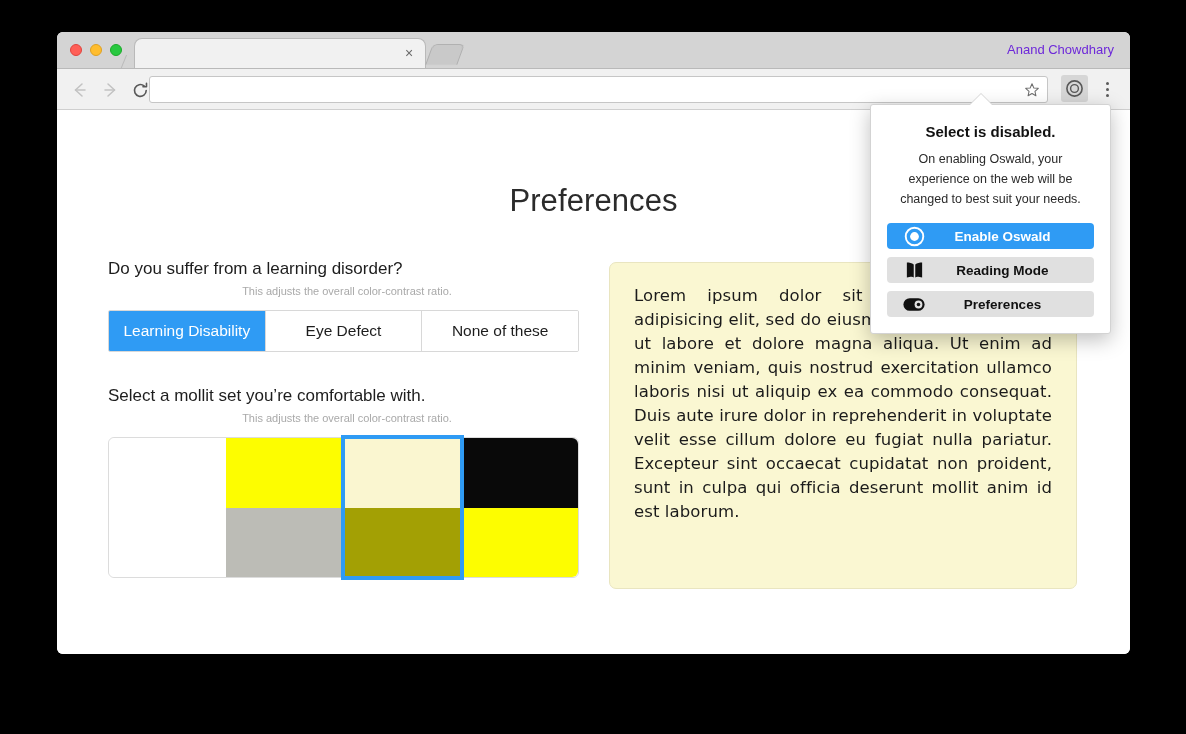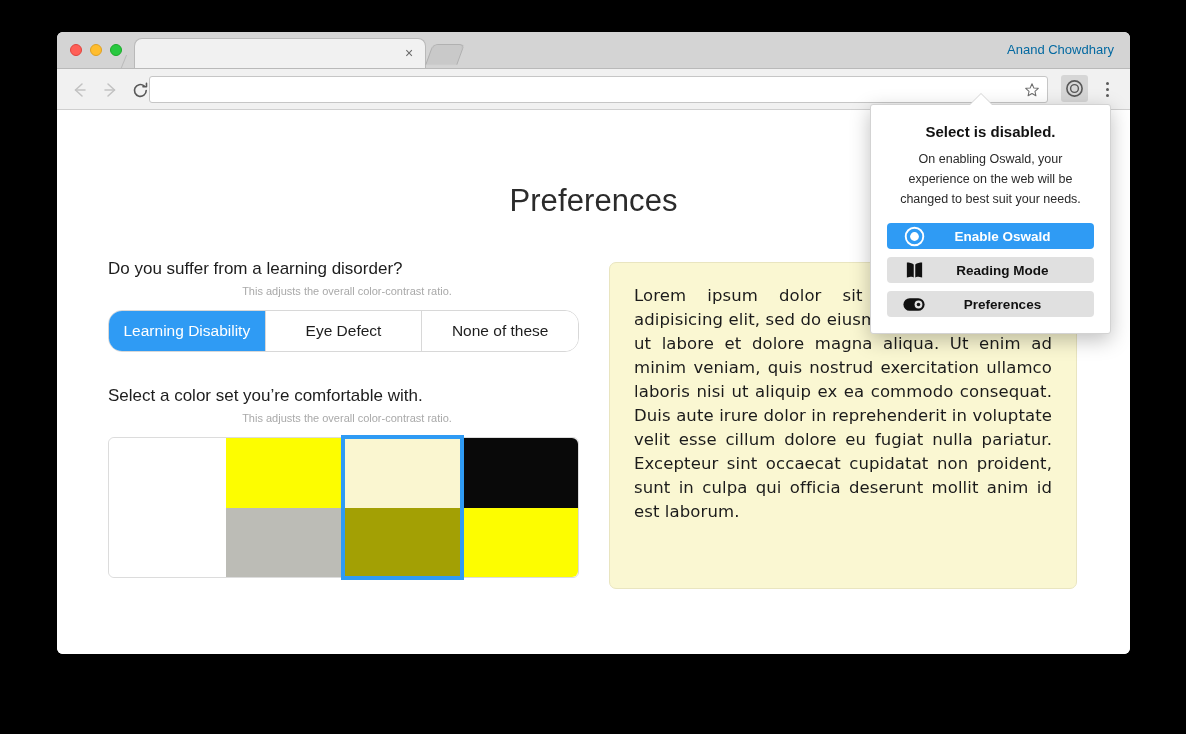--- a/index.html
+++ b/index.html
@@ -102,21 +102,21 @@
     border: 1px solid #b0b0b0;
     border-bottom: none;
     border-radius: 5px 5px 0 0;
     transform: skewX(-20deg);
   }
   #window-user {
     position: absolute;
     right: 16px;
     top: 10px;
     font-size: 13px;
-    color: #0369a1;
+    color: #6d28d9;
   }
 
   
   #toolbar {
     position: relative;
     height: 40px;
     background: #f1f1f1;
     border-bottom: 1px solid #cfcfcf;
   }
   .nav-btn {
@@ -228,21 +228,21 @@
     margin: 0 0 13px 0;
     text-align: center;
   }
 
   
   #segmented-control {
     display: flex;
     width: 471px;
     height: 42px;
     border: 1px solid #d8d8d8;
-    border-radius: 14px;
+    border-radius: 2px;
     overflow: hidden;
     background: #ffffff;
     box-sizing: border-box;
   }
   .segment {
     flex: 1;
     display: flex;
     align-items: center;
     justify-content: center;
     font-size: 15.5px;
@@ -463,21 +463,21 @@
         <p class="field-help">This adjusts the overall color-contrast ratio.</p>
 
         <div id="segmented-control">
           <div class="segment selected" style="background: rgb(47, 155, 244);">Learning Disability</div>
           <div class="segment">Eye Defect</div>
           <div class="segment">None of these</div>
         </div>
       </div>
 
       <div class="second-field">
-        <p class="field-label">Select a color set you’re comfortable with.</p>
+        <p class="field-label">Select a mollit set you’re comfortable with.</p>
         <p class="field-help">This adjusts the overall color-contrast ratio.</p>
 
         <div id="swatch-grid">
           <div class="swatch-set">
             <div class="swatch-half" style="background: rgb(255, 255, 255);"></div>
             <div class="swatch-half" style="background: rgb(255, 255, 255);"></div>
           </div>
           <div class="swatch-set">
             <div class="swatch-half" style="background: rgb(253, 253, 0);"></div>
             <div class="swatch-half" style="background: rgb(188, 188, 182);"></div>

